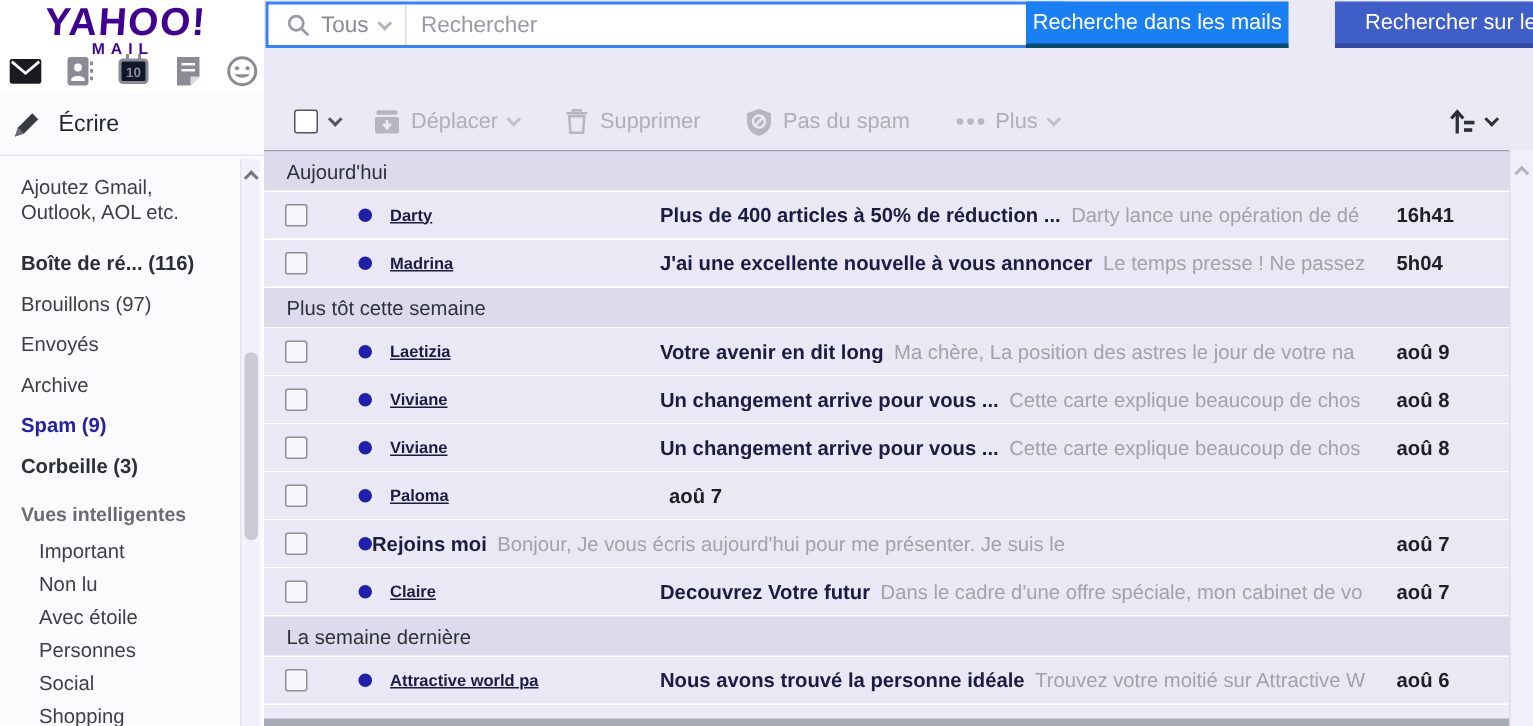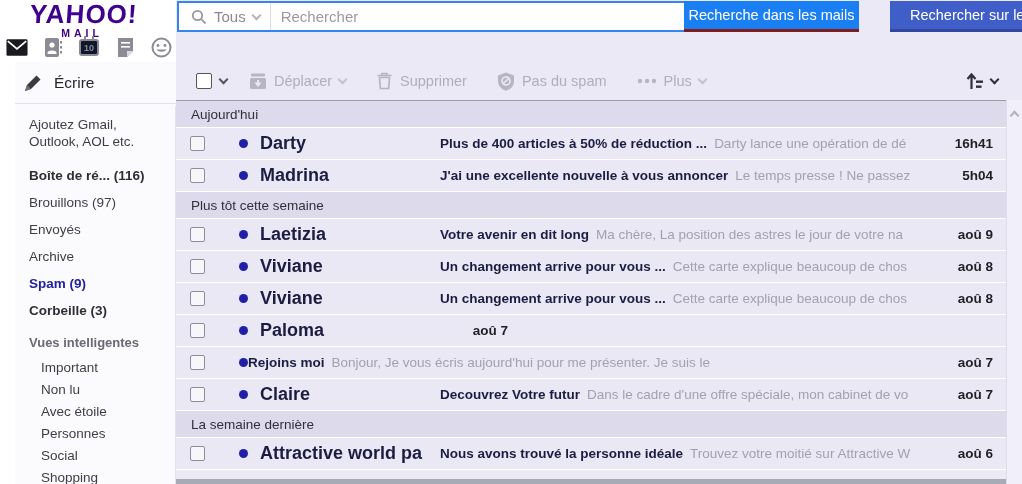--- a/index.html
+++ b/index.html
@@ -19,25 +19,25 @@
   .cal::before { left:3px; } .cal::after { right:3px; }
 
   .search-area { position:absolute; left:176px; top:0; width:846px; height:62px; background:#eae9f5; }
   .searchbox { position:absolute; left:1px; top:1px; width:533px; height:31px; background:#ffffff; border:2px solid #3584f0; display:flex; align-items:center; }
   .scope { display:flex; align-items:center; gap:7px; padding:0 10px 0 12px; color:#8a8892; font-size:15px; height:100%; cursor:pointer; }
   .scope .chv { color:#b5b3bf; }
   .sb-divider { width:1px; height:27px; background:#dddbe6; }
   .searchbox input { flex:1; border:none; outline:none; font-family:"Liberation Sans",sans-serif; font-size:15px; color:#444; padding:0 10px; background:transparent; }
   .searchbox input::placeholder { color:#9a98a5; }
   .btn { position:absolute; top:1px; height:31px; color:#fff; font-size:14.5px; text-align:center; line-height:29px; cursor:pointer; white-space:nowrap; }
-  .btn-mail { left:508px; width:175px; background:#1a7ff2; border-bottom:3px solid #7f1d1d; }
+  .btn-mail { left:508px; width:175px; background:#1a7ff2; border-bottom:3px solid #0c4a6e; }
   .btn-web  { left:714px; width:350px; background:#3f5ec7; border-bottom:3px solid #32479f; text-align:left; padding-left:20px; }
 
   
-  .sidebar { position:absolute; left:15px; top:62px; width:176px; height:422px; background:#fbfafd; }
+  .sidebar { position:absolute; left:0; top:62px; width:176px; height:422px; background:#fbfafd; }
   .compose { height:42px; display:flex; align-items:center; gap:12px; padding-left:9px; border-bottom:1px solid #e3e1ee; cursor:pointer; }
   .compose .lbl { font-size:15.5px; color:#26262e; }
   .side-scroll { position:absolute; right:3px; top:44px; bottom:0; width:13px; background:#f2f0f9; border-left:1px solid #e5e3ef; }
   .side-scroll .chv-up { position:absolute; top:6px; left:3px; color:#77757f; }
   .side-thumb { position:absolute; left:2px; top:129px; width:9px; height:125px; background:#cbc9d6; border-radius:4px; }
   .side-list { padding:12px 0 0 14px; width:158px; }
   .addacct { font-size:13.5px; color:#3e3e46; line-height:17px; cursor:pointer; }
   .folders { margin-top:12px; list-style:none; }
   .folders li { font-size:13.5px; color:#3e3e46; line-height:27px; white-space:nowrap; overflow:hidden; cursor:pointer; }
   .folders li.bold { font-weight:bold; color:#2e2e36; }
@@ -57,25 +57,25 @@
   .tb-check .chv { color:#55535e; }
   .tb-group { display:flex; align-items:center; gap:7px; margin-right:30px; color:#b0aebb; font-size:14.5px; cursor:default; }
   .tb-group .chv { color:#c3c1cc; }
   .tb-sort { margin-left:auto; margin-right:24px; display:flex; align-items:center; gap:7px; color:#2f2f38; cursor:pointer; }
   .tb-sort .chv { color:#2f2f38; }
 
   .list { position:absolute; left:0; top:38px; right:16px; bottom:0; border-top:1px solid #9d9bac; }
   .sec { height:27px; line-height:27px; background:#dcdaeb; border-bottom:1px solid #fff; padding-left:15px; font-size:13.5px; color:#30303a; }
   .row { height:32px; border-bottom:1px solid #fff; background:#e9e8f4; display:flex; align-items:center; padding-left:14px; cursor:pointer; }
   .row .dot { width:9px; height:9px; border-radius:50%; background:#2020a6; margin-left:34px; flex:none; }
-  .row .sender { margin-left:12px; width:180px; flex:none; font-size:18px; font-weight:bold; color:#1c1c42; white-space:nowrap; overflow:hidden; }
+  .row .sender { margin-left:12px; width:180px; flex:none; font-size:11px; font-weight:bold; color:#1c1c42; white-space:nowrap; overflow:hidden;text-decoration:underline; }
   .row .swrap { flex:1; overflow:hidden; white-space:nowrap; font-size:13.5px; }
   .row .subj { font-weight:bold; color:#1c1c42; }
   .row .prev { color:#a3a1ae; margin-left:7px; }
-  .row .date { flex:none; width:62px; text-align:right; margin-right:13px; margin-left:6px; font-size:13.5px; font-weight:bold; color:#1e1e24; white-space:nowrap; }
+  .row .date { flex:none; width:62px; text-align:left; margin-right:13px; margin-left:6px; font-size:13.5px; font-weight:bold; color:#1e1e24; white-space:nowrap; }
 
   .main-scroll { position:absolute; right:0; top:38px; bottom:0; width:16px; background:#f1eff9; border-left:1px solid #dedce9; }
   .main-scroll .chv-up { position:absolute; top:9px; left:4px; color:#b3b1bd; }
   .bottom-strip { position:absolute; left:0; right:16px; bottom:0; height:5px; background:#a7abb6; }
 
   svg { display:block; }
 </style>
 </head>
 <body>
 

